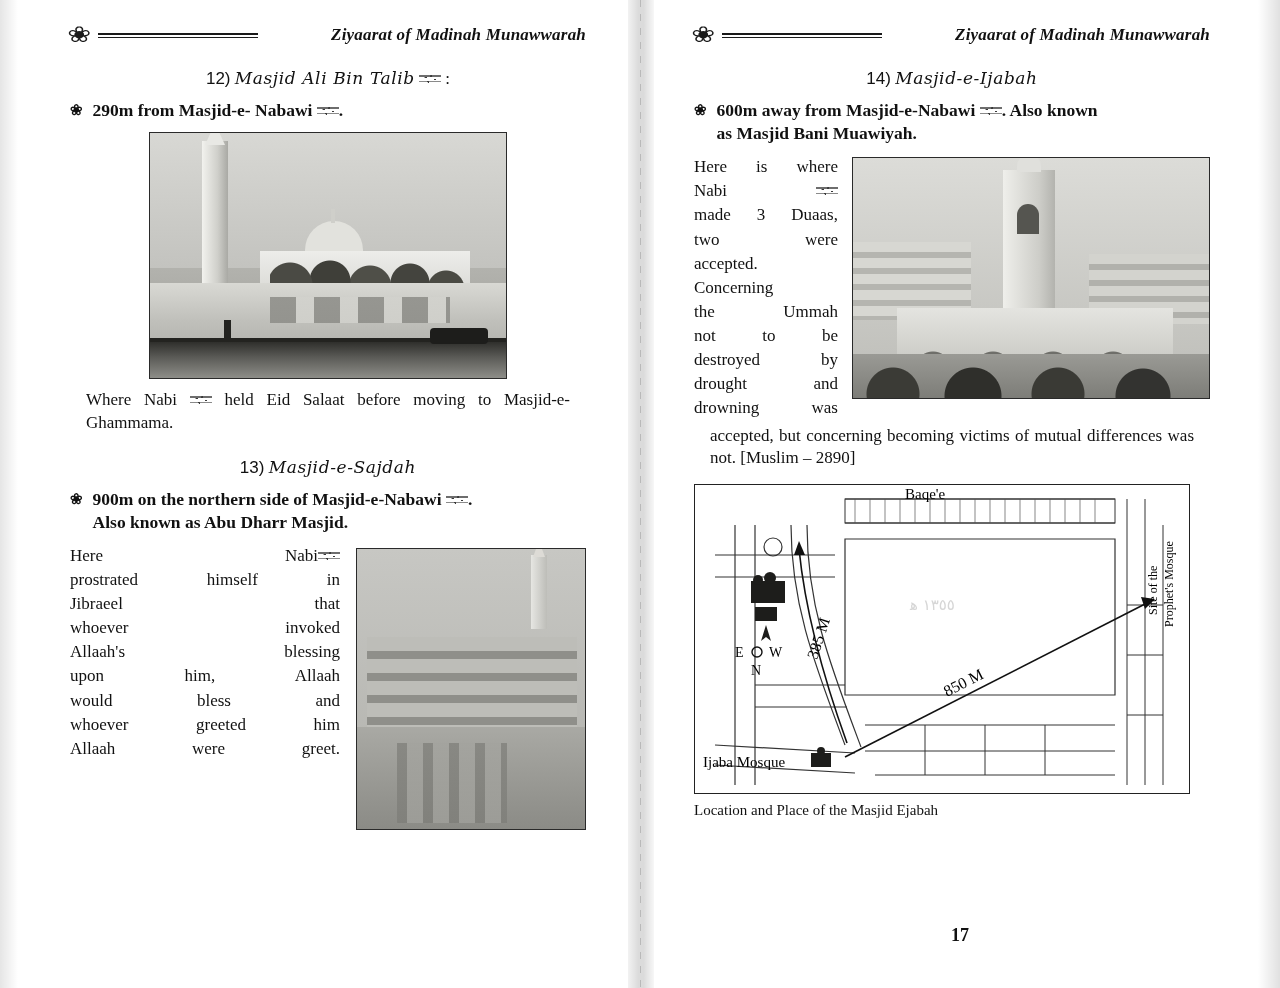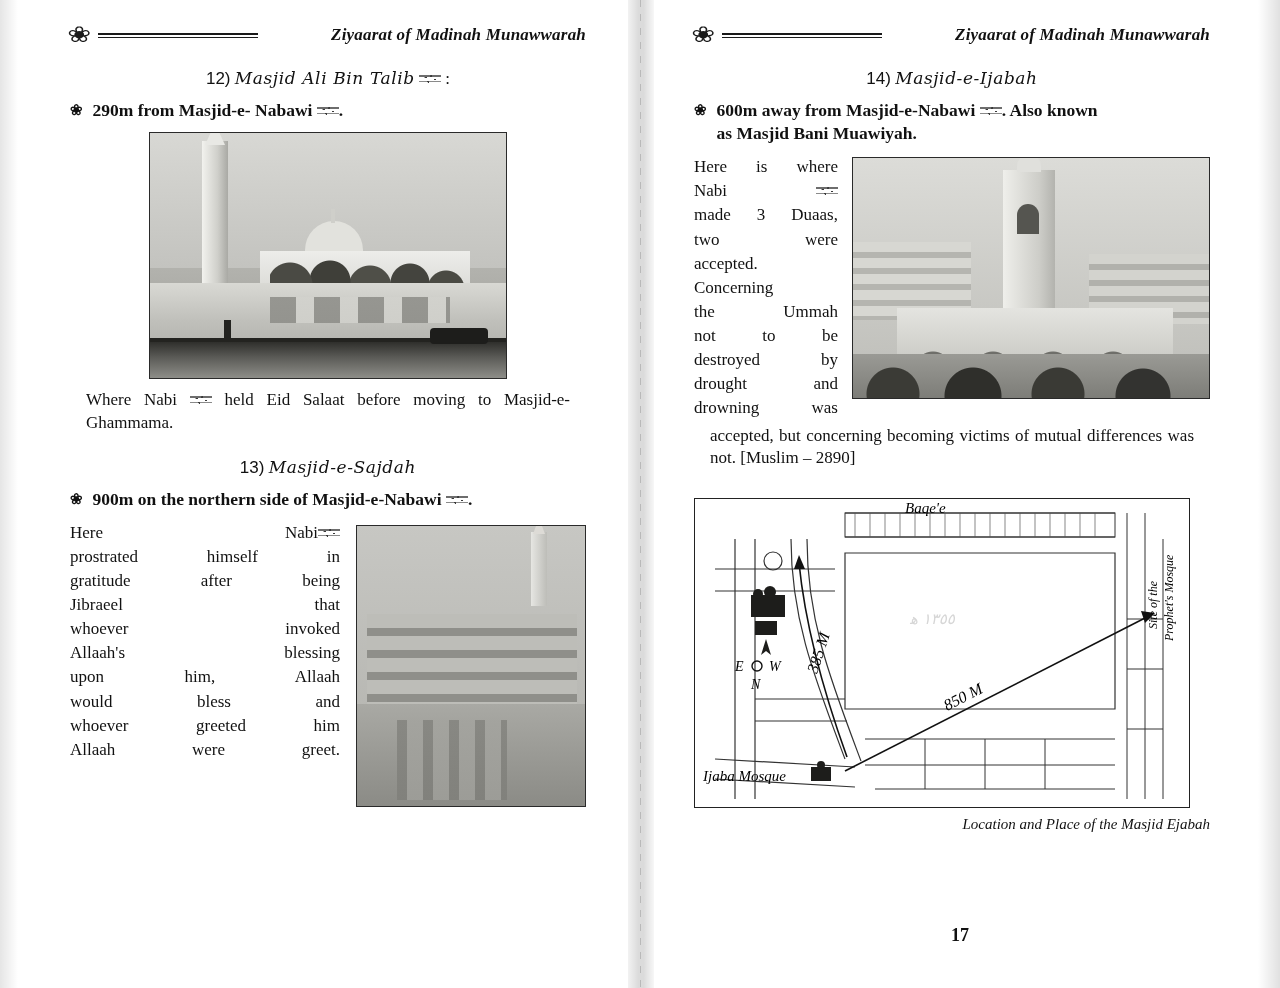--- a/index.html
+++ b/index.html
@@ -311,33 +311,32 @@
       radial-gradient(circle at 40px 40px, #3b3b36 0 26px, transparent 27px),
       radial-gradient(circle at 120px 42px, #2f2f2b 0 28px, transparent 29px),
       radial-gradient(circle at 205px 40px, #3a3a35 0 26px, transparent 27px),
       radial-gradient(circle at 290px 42px, #333330 0 27px, transparent 28px),
       linear-gradient(to bottom,#9a9a95,#7d7d78);
   }
 
   
   .map-wrap {
     clear: both;
-    margin-top: 28px;
-    font-style: italic;
+    margin-top: 14px;
   }
   .map-box {
     width: 494px;
     height: 308px;
     border: 1px solid #222;
     position: relative;
     background: #fff;
     overflow: hidden;
   }
   .map-caption {
-    text-align: right;
+    text-align: left;
     font-size: 15px;
     margin-top: 8px;
   }
 
   
   .folio {
     position: absolute;
     bottom: 42px;
     width: 100%;
     left: 0;
@@ -406,34 +405,34 @@
       <span class="num">13)</span>
       <span class="deco">Masjid-e-Sajdah</span>
     </div>
 
     <div class="bullet-line">
       <span class="flower">❀</span>
       <span class="txt">
         <span>900m on the northern side of Masjid-e-Nabawi</span>
         <span class="saw-img"></span><span>.</span>
         <br>
+        <span>Also known as Abu Dharr Masjid.</span>
       </span>
     </div>
 
     <div class="photo photo2">
       <div class="sky2"></div>
       <div class="min2"></div>
       <div class="block"></div>
       <div class="lower"></div>
     </div>
 
     <div class="just-block">
       <div style="display:inline">Here   Nabi</div><span class="saw-img"></span>
       <div>prostrated himself in</div>
-      <div>gratitude after being</div>
       <div>
         <span>Jibraeel          that</span>
       </div>
       <div>whoever      invoked</div>
       <div>Allaah's     blessing</div>
       <div>upon him,    Allaah</div>
       <div>would    bless   and</div>
       <div>whoever greeted him</div>
       <div>Allaah were greet.</div>
     </div>

